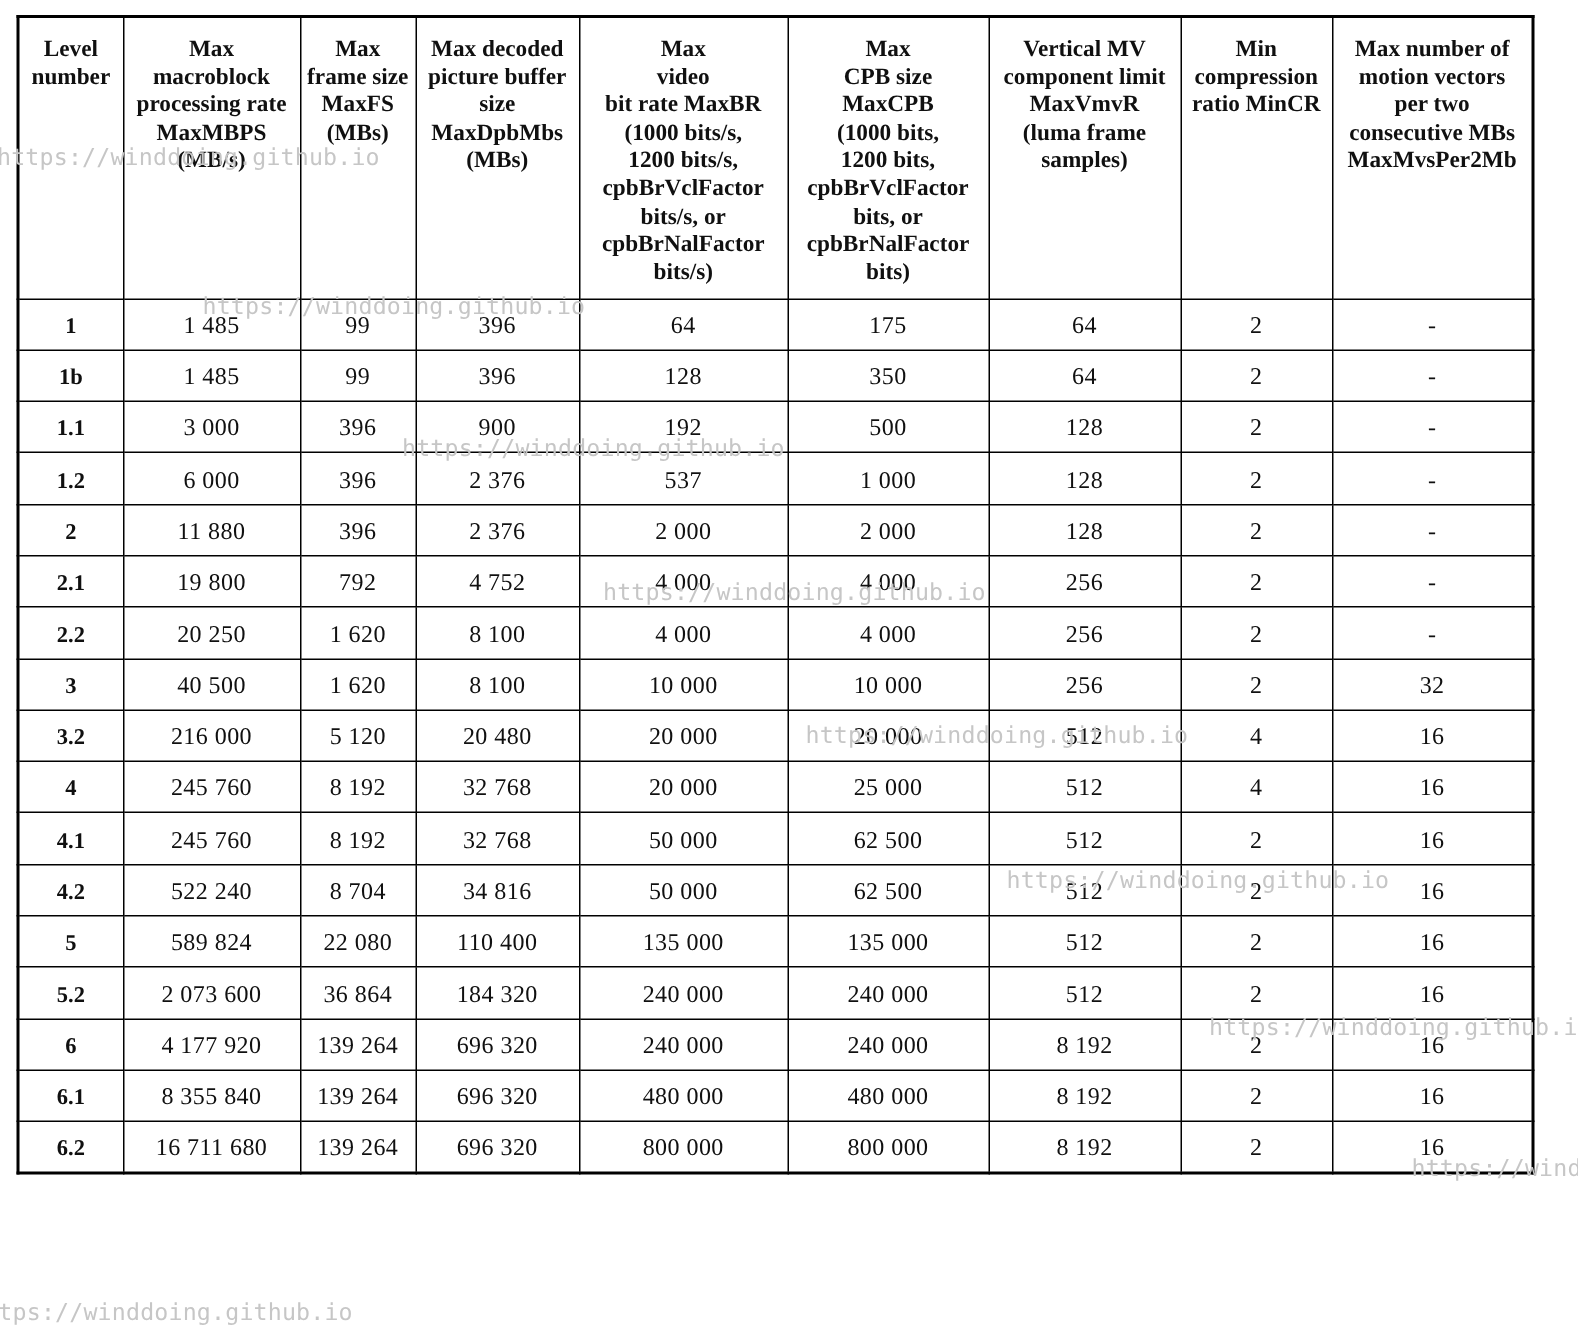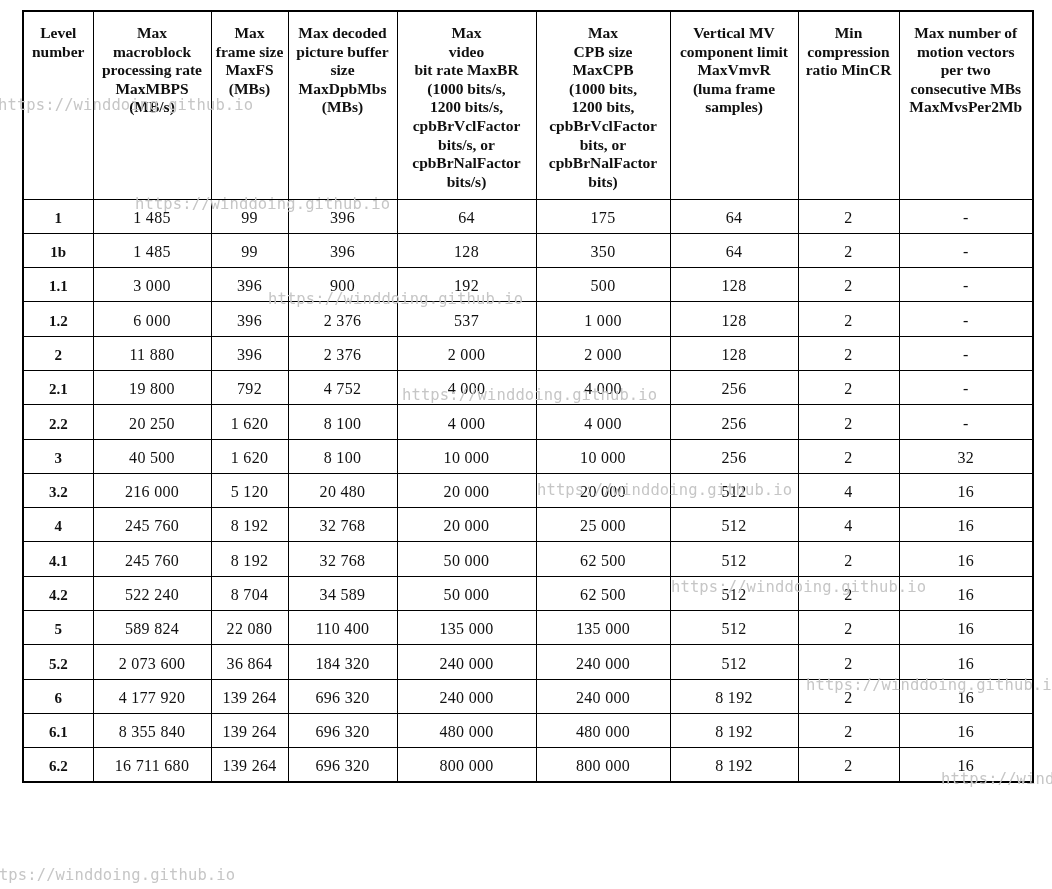--- a/index.html
+++ b/index.html
@@ -9,21 +9,21 @@
     overflow: hidden;
     font-family: "Liberation Serif", serif;
   }
   .page {
     position: relative;
     width: 1052px; height: 889px;
     background: #ffffff;
   }
   .table-wrap {
     position: absolute;
-    left: 22px; top: 10px;
+    left: 11px; top: 10px;
     z-index: 1;
   }
   table.level-table {
     border-collapse: collapse;
     table-layout: fixed;
     width: 1010px;
     color: #101010;
     border: 2px solid #000;
   }
   table.level-table th,
@@ -262,21 +262,21 @@
             <td>50 000</td>
             <td>62 500</td>
             <td>512</td>
             <td>2</td>
             <td>16</td>
           </tr>
           <tr>
             <td class="level-cell">4.2</td>
             <td>522 240</td>
             <td>8 704</td>
-            <td>34 589</td>
+            <td>34 816</td>
             <td>50 000</td>
             <td>62 500</td>
             <td>512</td>
             <td>2</td>
             <td>16</td>
           </tr>
           <tr>
             <td class="level-cell">5</td>
             <td>589 824</td>
             <td>22 080</td>

